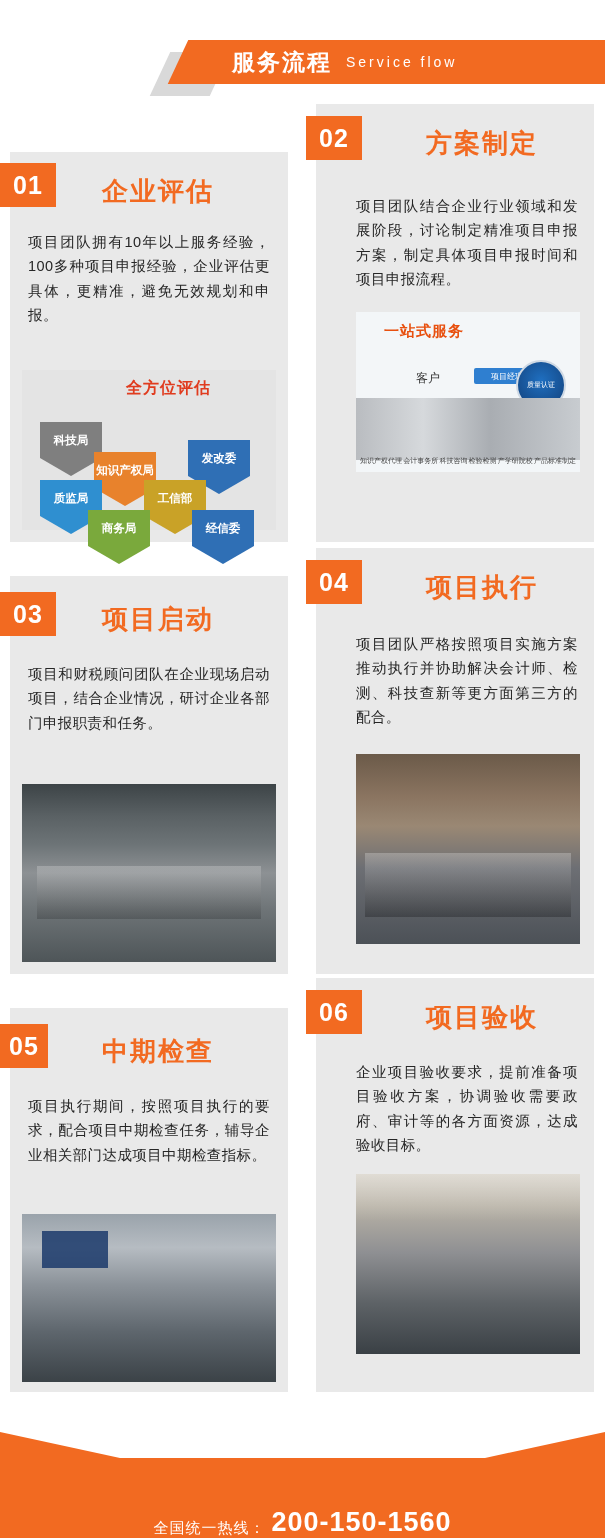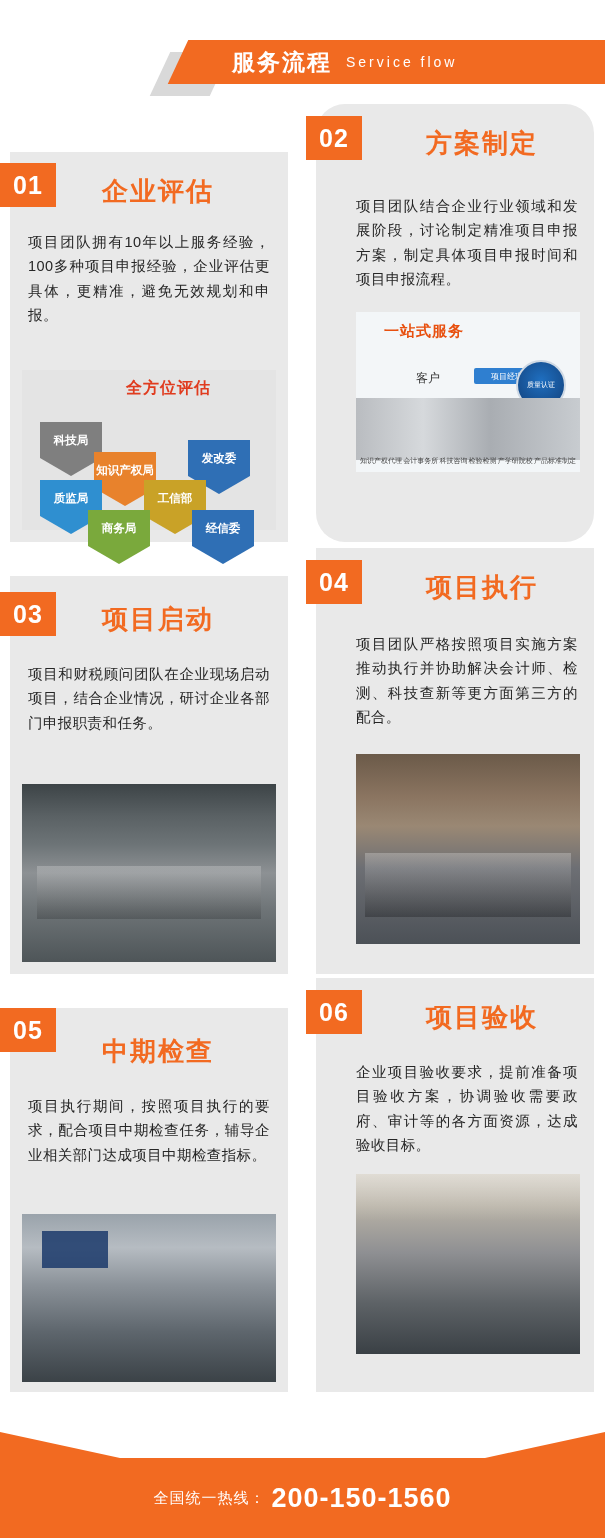--- a/index.html
+++ b/index.html
@@ -135,21 +135,21 @@
   .footer-tri{
     position:absolute;right:0;top:-26px;width:0;height:0;
     border-left:120px solid transparent;border-bottom:26px solid #f26a21;
   }
   .footer-tri2{
     position:absolute;left:0;top:-26px;width:0;height:0;
     border-right:120px solid transparent;border-bottom:26px solid #f26a21;
   }
   .footer-text{
     position:absolute;left:0;top:0;width:605px;height:80px;
-    display:flex;align-items:center;justify-content:center;gap:6px;color:#fff;
+    display:flex;align-items:flex-end;justify-content:center;gap:6px;color:#fff;
   }
   .footer-label{font-size:15px;letter-spacing:1px;}
   .footer-phone{font-size:27px;font-weight:bold;letter-spacing:1px;}
 
   
   .ph-room{
     width:100%;height:100%;
     background:
       linear-gradient(180deg,#3d4447 0%,#5a6164 18%,#6d7477 34%,#8d9194 50%,#6f7578 70%,#4e5558 100%);
     position:relative;
@@ -216,21 +216,21 @@
         <div class="hex o1" style="left:72px;top:82px;">知识产权局</div>
         <div class="hex b1" style="left:166px;top:70px;">发改委</div>
         <div class="hex b2" style="left:18px;top:110px;">质监局</div>
         <div class="hex y1" style="left:122px;top:110px;">工信部</div>
         <div class="hex gr1" style="left:66px;top:140px;">商务局</div>
         <div class="hex b3" style="left:170px;top:140px;">经信委</div>
       </div>
     </div>
   </div>
 
-  <div class="card" style="left:316px;top:104px;width:278px;height:438px;border-radius:29px;">
+  <div class="card" style="left:316px;top:104px;width:278px;height:438px;">
     <div class="card-inner">
       <div class="num-badge" style="left:-10px;top:12px;width:56px;height:44px;">02</div>
       <div class="card-title" style="left:110px;top:22px;">方案制定</div>
       <div class="card-body" style="left:40px;top:90px;width:222px;">项目团队结合企业行业领域和发展阶段，讨论制定精准项目申报方案，制定具体项目申报时间和项目申报流程。</div>
 
       <div class="svc" style="left:40px;top:208px;width:224px;height:160px;">
         <div class="svc-title">一站式服务</div>
         <div class="svc-client">客户</div>
         <div class="svc-center">项目经理</div>
         <div class="svc-badge">质量认证</div>
@@ -264,21 +264,21 @@
       <div class="card-title" style="left:110px;top:22px;">项目执行</div>
       <div class="card-body" style="left:40px;top:84px;width:222px;">项目团队严格按照项目实施方案推动执行并协助解决会计师、检测、科技查新等更方面第三方的配合。</div>
       <div class="photo" style="left:40px;top:206px;width:224px;height:190px;">
         <div class="ph-meeting"></div>
       </div>
     </div>
   </div>
 
   <div class="card" style="left:10px;top:1008px;width:278px;height:384px;">
     <div class="card-inner">
-      <div class="num-badge" style="left:-10px;top:0;width:56px;height:44px;">05</div>
+      <div class="num-badge" style="left:-10px;top:16px;width:48px;height:44px;">05</div>
       <div class="card-title" style="left:92px;top:26px;">中期检查</div>
       <div class="card-body" style="left:18px;top:86px;width:242px;">项目执行期间，按照项目执行的要求，配合项目中期检查任务，辅导企业相关部门达成项目中期检查指标。</div>
       <div class="photo" style="left:12px;top:206px;width:254px;height:168px;">
         <div class="ph-hall"></div>
       </div>
     </div>
   </div>
 
   <div class="card" style="left:316px;top:978px;width:278px;height:414px;">
     <div class="card-inner">

